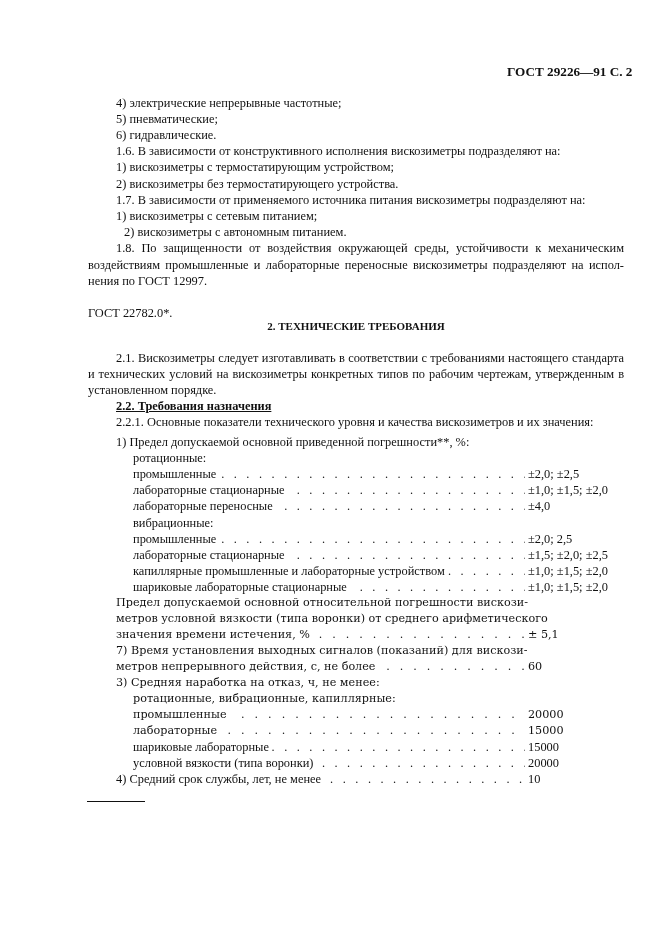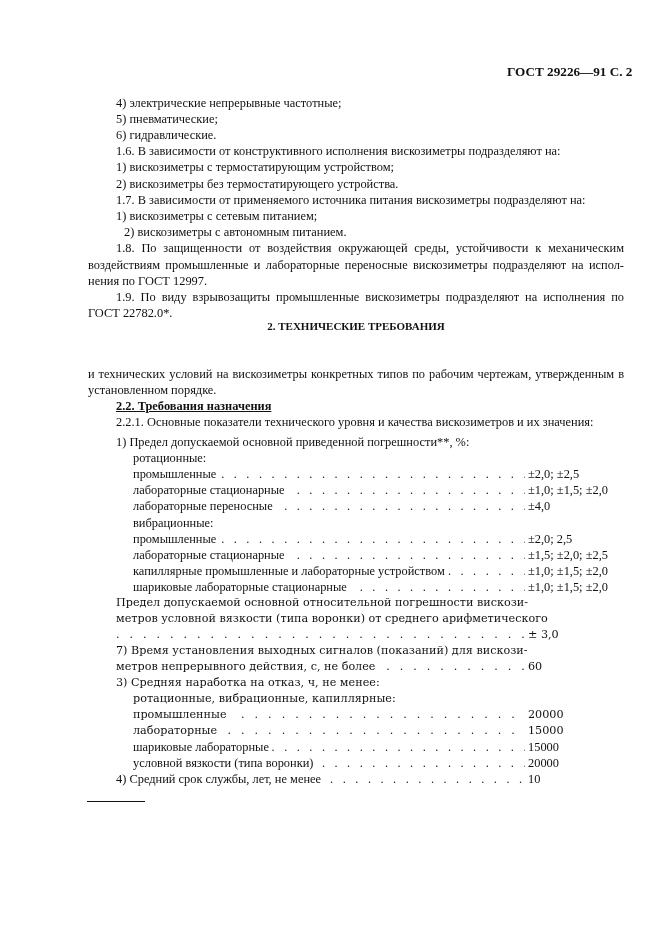--- a/index.html
+++ b/index.html
@@ -31,25 +31,25 @@
   <div class="line" style="left:76px;top:159px">1)  вискозиметры с термостатирующим устройством;</div>
   <div class="line" style="left:76px;top:176px">2)  вискозиметры без термостатирующего устройства.</div>
   <div class="line" style="left:76px;top:192px">1.7.  В зависимости от применяемого источника питания вискозиметры подразделяют на:</div>
   <div class="line" style="left:76px;top:208px">1)  вискозиметры с сетевым питанием;</div>
   <div class="line" style="left:84px;top:224px">2)  вискозиметры с автономным питанием.</div>
 
   <div class="line" style="left:76px;top:240px;width:508px;text-align:justify;text-align-last:justify">1.8. По защищенности от воздействия окружающей среды, устойчивости к механическим</div>
   <div class="line" style="left:48px;top:257px;width:536px;text-align:justify;text-align-last:justify">воздействиям промышленные и лабораторные переносные вискозиметры подразделяют на испол-</div>
   <div class="line" style="left:48px;top:273px">нения по ГОСТ 12997.</div>
 
-  <div class="line" style="left:76px;top:289px;width:508px;text-align:justify;text-align-last:justify">1.9. По виду взрывозащиты промышленные вискозиметры подразделяют на исполнения по</div>
   <div class="line" style="left:48px;top:305px">ГОСТ 22782.0*.</div>
 
   <div class="heading">2. ТЕХНИЧЕСКИЕ ТРЕБОВАНИЯ</div>
 
+  <div class="line" style="left:76px;top:350px;width:508px;text-align:justify;text-align-last:justify">2.1. Вискозиметры следует изготавливать в соответствии с требованиями настоящего стандарта</div>
   <div class="line" style="left:48px;top:366px;width:536px;text-align:justify;text-align-last:justify">и технических условий на вискозиметры конкретных типов по рабочим чертежам, утвержденным в</div>
   <div class="line" style="left:48px;top:382px">установленном порядке.</div>
 
   <div class="line bold" style="left:76px;top:398px">2.2. Требования назначения</div>
   <div class="line" style="left:76px;top:414px">2.2.1. Основные показатели технического уровня и качества вискозиметров и их значения:</div>
 
   <div class="line" style="left:76px;top:434px">1)  Предел допускаемой основной приведенной погрешности**, %:</div>
   <div class="line" style="left:93px;top:450px">ротационные:</div>
 
   <div class="leader" style="left:93px;top:466px;width:392px"><span class="dots">. . . . . . . . . . . . . . . . . . . . . . . . . . . . . . . . . . . . . . . . . . . . . . . . . . . . . . . . . . . . . . . . . . . . . . .</span><span class="lbl">промышленные</span></div>
@@ -70,22 +70,22 @@
   <div class="val" style="top:547px">±1,5; ±2,0; ±2,5</div>
 
   <div class="leader" style="left:93px;top:563px;width:392px"><span class="dots">. . . . . . . . . . . . . . . . . . . . . . . . . . . . . . . . . . . . . . . . . . . . . . . . . . . . . . . . . . . . . . . . . . . . . . .</span><span class="lbl">капиллярные промышленные и лабораторные устройством</span></div>
   <div class="val" style="top:563px">±1,0; ±1,5; ±2,0</div>
 
   <div class="leader" style="left:93px;top:579px;width:392px"><span class="dots">. . . . . . . . . . . . . . . . . . . . . . . . . . . . . . . . . . . . . . . . . . . . . . . . . . . . . . . . . . . . . . . . . . . . . . .</span><span class="lbl">шариковые лабораторные стационарные</span></div>
   <div class="val" style="top:579px">±1,0; ±1,5; ±2,0</div>
 
   <div class="line wide" style="left:76px;top:595px">Предел допускаемой основной относительной погрешности вискози-</div>
   <div class="line wide" style="left:76px;top:611px">метров условной вязкости (типа воронки) от среднего арифметического</div>
-  <div class="leader wide" style="left:76px;top:627px;width:409px"><span class="dots">. . . . . . . . . . . . . . . . . . . . . . . . . . . . . . . . . . . . . . . . . . . . . . . . . . . . . . . . . . . . . . . . . . . . . . .</span></div>
-  <div class="val wide" style="top:627px">± 3,0</div>
+  <div class="leader wide" style="left:76px;top:627px;width:409px"><span class="dots">. . . . . . . . . . . . . . . . . . . . . . . . . . . . . . . . . . . . . . . . . . . . . . . . . . . . . . . . . . . . . . . . . . . . . . .</span><span class="lbl">значения времени истечения, %</span></div>
+  <div class="val wide" style="top:627px">± 5,1</div>
 
   <div class="line wide" style="left:76px;top:643px">7)  Время установления выходных сигналов (показаний) для вискози-</div>
   <div class="leader wide" style="left:76px;top:659px;width:409px"><span class="dots">. . . . . . . . . . . . . . . . . . . . . . . . . . . . . . . . . . . . . . . . . . . . . . . . . . . . . . . . . . . . . . . . . . . . . . .</span><span class="lbl">метров непрерывного действия, с, не более</span></div>
   <div class="val wide" style="top:659px">60</div>
 
   <div class="line wide" style="left:76px;top:675px">3)  Средняя наработка на отказ, ч, не менее:</div>
   <div class="line wide" style="left:93px;top:691px">ротационные, вибрационные, капиллярные:</div>
 
   <div class="leader wide" style="left:93px;top:707px;width:392px"><span class="dots">. . . . . . . . . . . . . . . . . . . . . . . . . . . . . . . . . . . . . . . . . . . . . . . . . . . . . . . . . . . . . . . . . . . . . . .</span><span class="lbl">промышленные</span></div>
   <div class="val wide" style="top:707px">20000</div>

